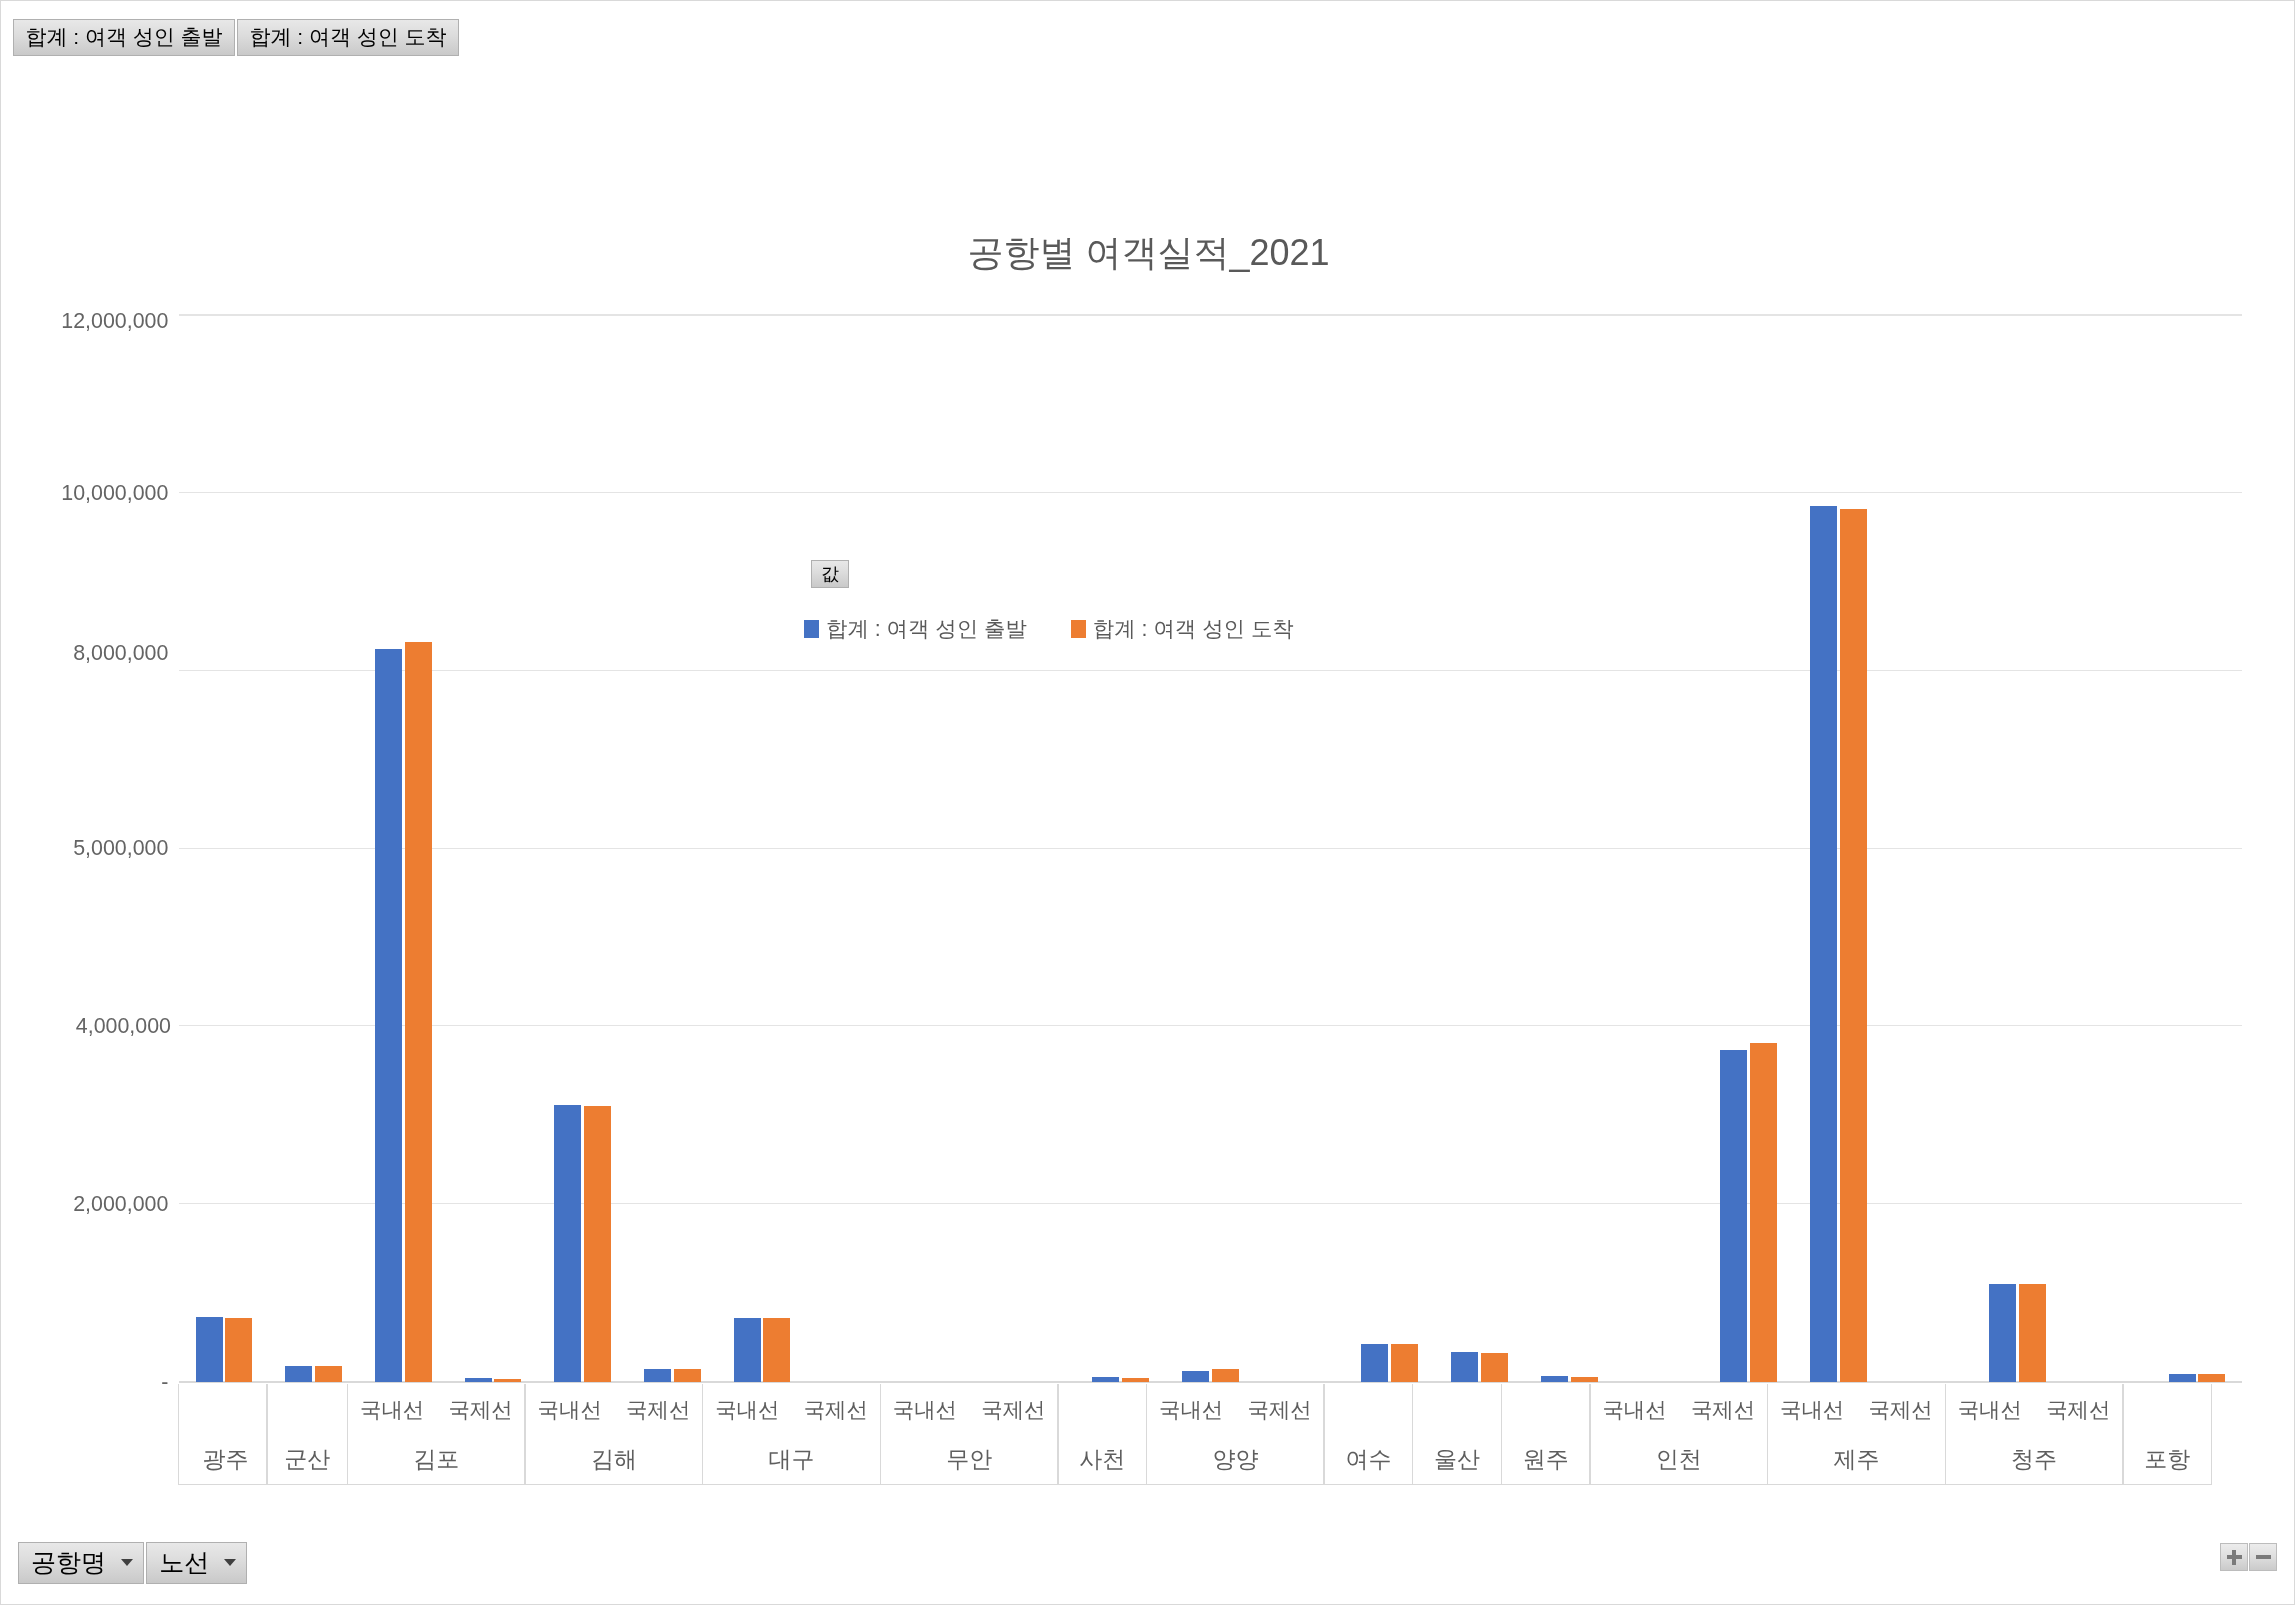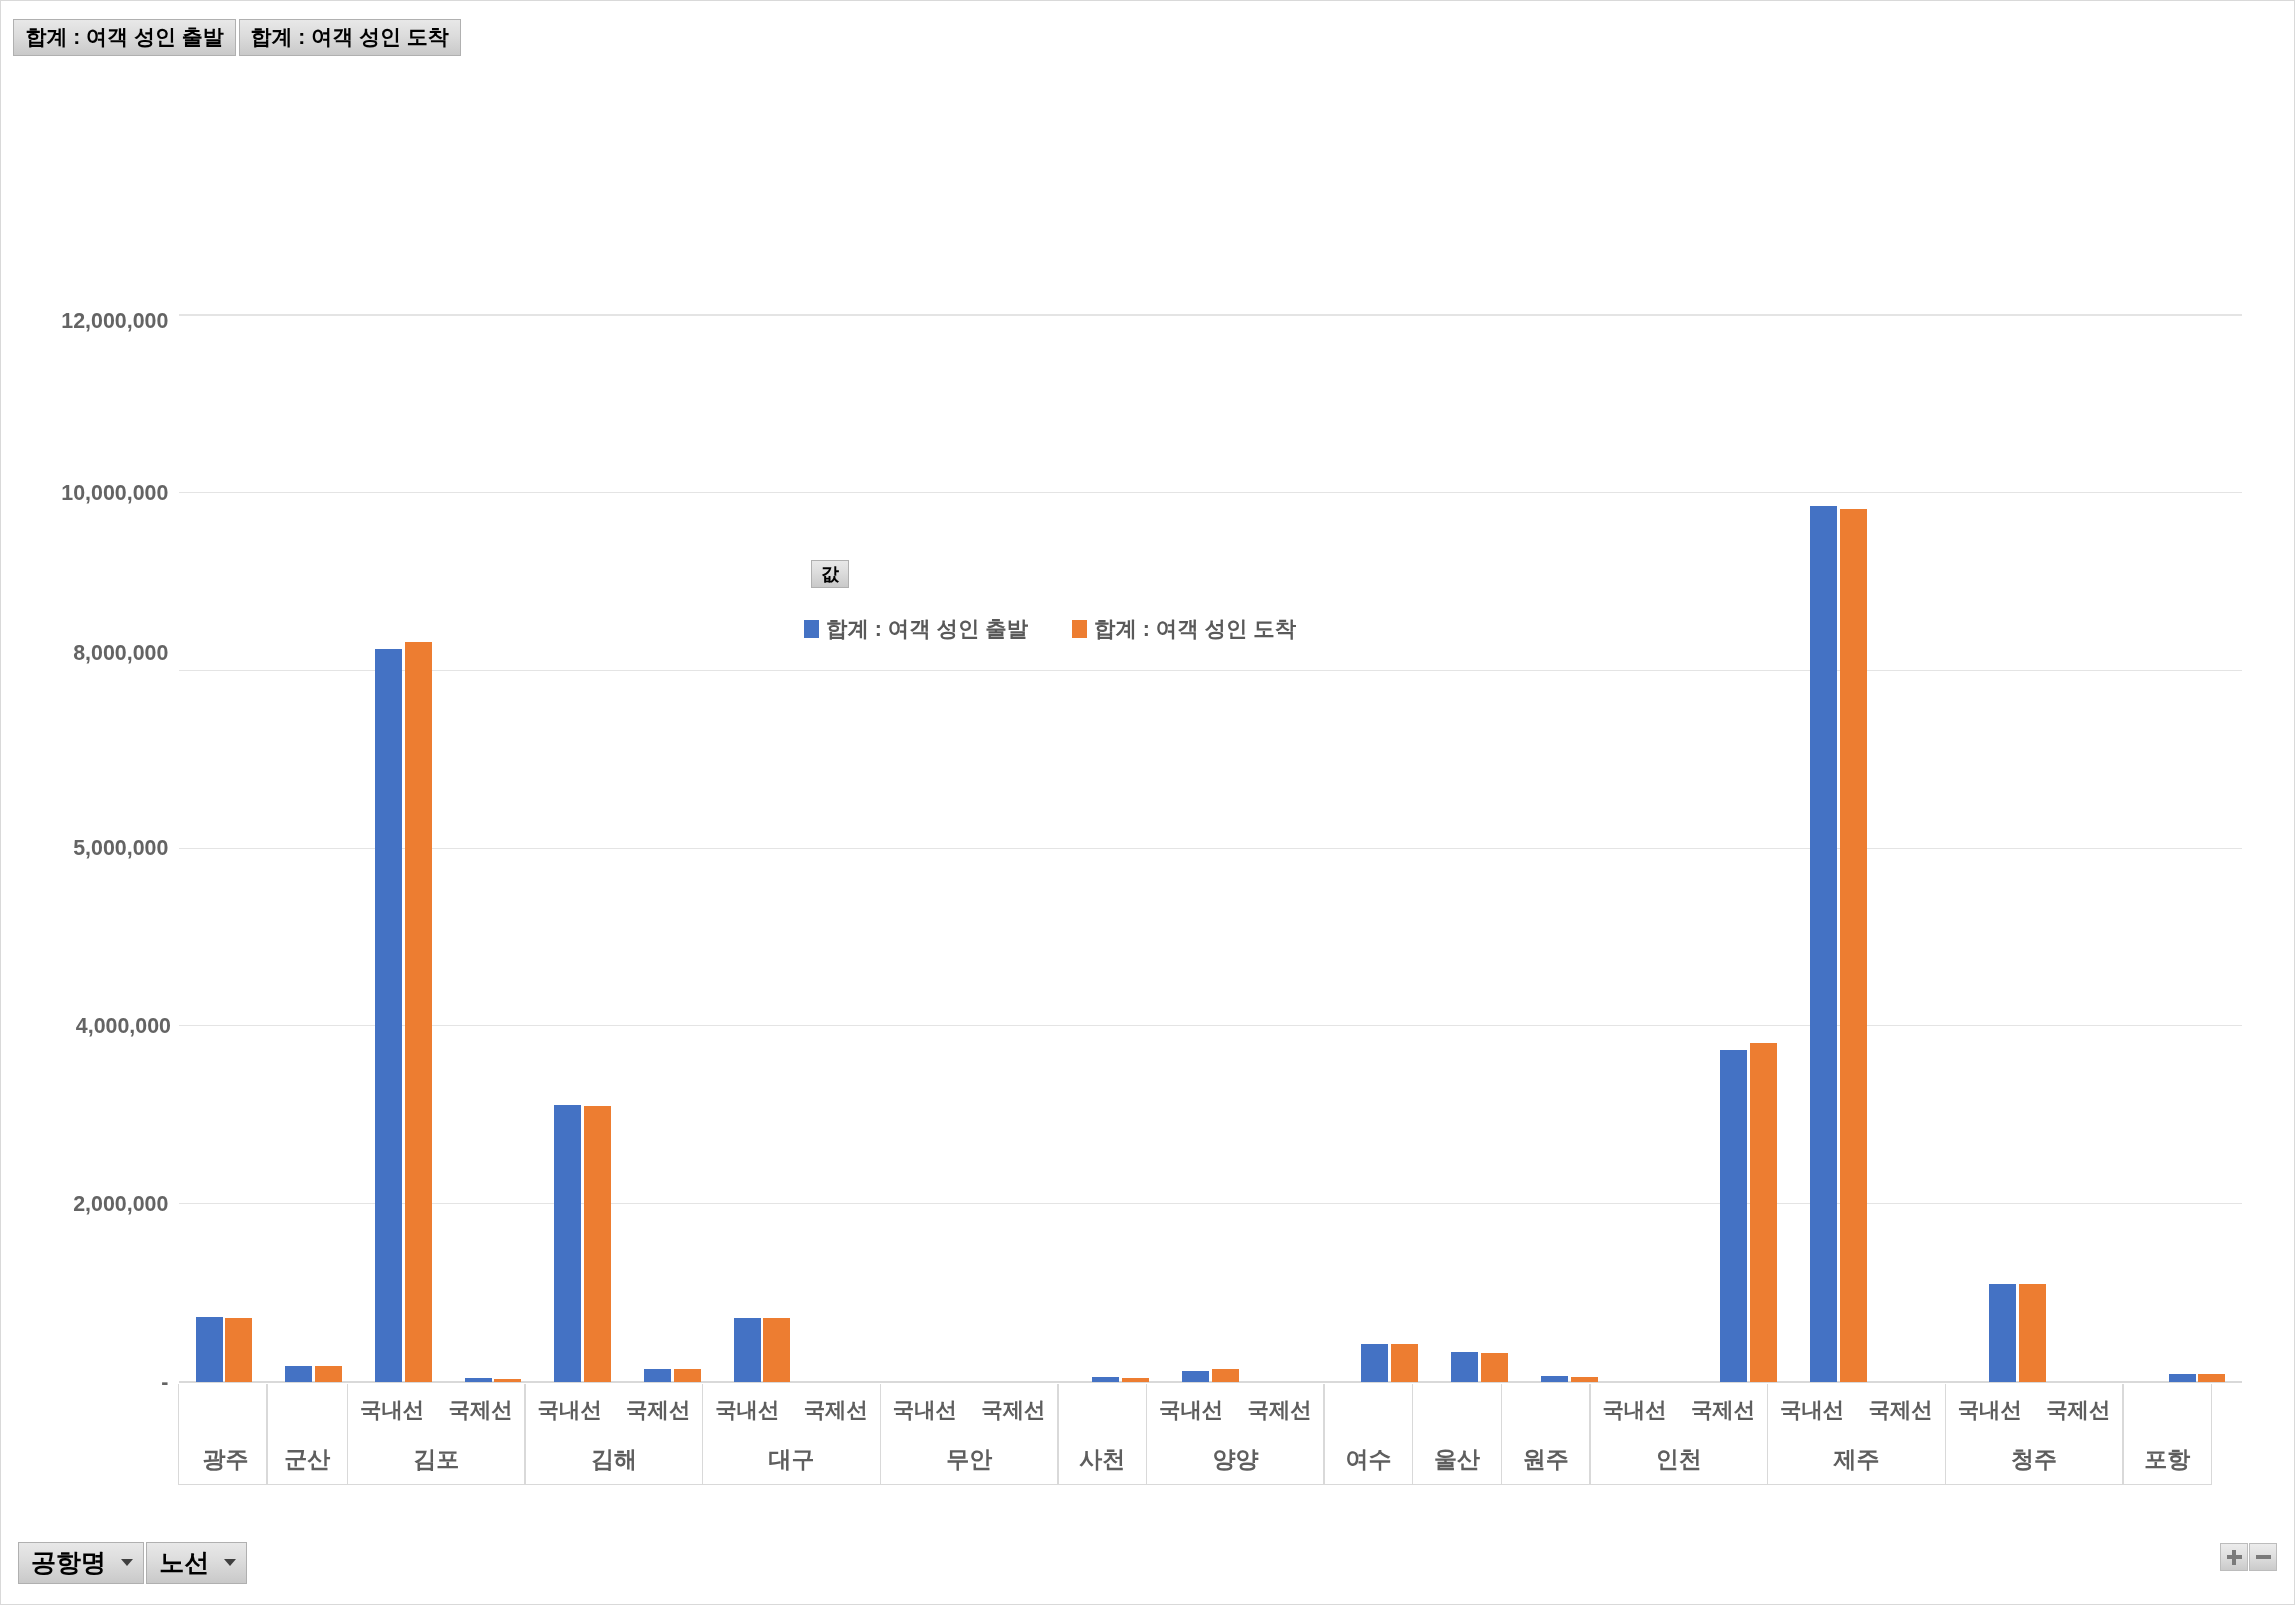--- a/index.html
+++ b/index.html
@@ -14,21 +14,20 @@
   }
 
   #app {
     position: relative;
     width: 2295px;
     height: 1605px;
     background: #ffffff;
     border: 1.4px solid #d9d9d9;
     box-sizing: border-box;
     overflow: hidden;
-    font-weight: bold;
   }
 
   
   .field-btn {
     display: inline-flex;
     align-items: center;
     justify-content: center;
     background: linear-gradient(to bottom, #e8e8e8 0%, #dcdcdc 45%, #c9c9c9 100%);
     border: 0.7px solid #b0b0b0;
     color: #000000;
@@ -235,20 +234,21 @@
 
   <div id="top-field-bar">
     <div class="field-btn">
       <span>합계 : 여객 성인 출발</span>
     </div>
     <div class="field-btn">
       <span>합계 : 여객 성인 도착</span>
     </div>
   </div>
 
+  <div id="chart-title">공항별 여객실적_2021</div>
 
   <div id="plot">
     <div id="gridlines">
         <div class="gridline base" style="top: 1066px;"></div>
         <div class="gridline" style="top: 888px;"></div>
         <div class="gridline" style="top: 710px;"></div>
         <div class="gridline" style="top: 533px;"></div>
         <div class="gridline" style="top: 355px;"></div>
         <div class="gridline" style="top: 177px;"></div>
         <div class="gridline" style="top: -0.7px;"></div>

